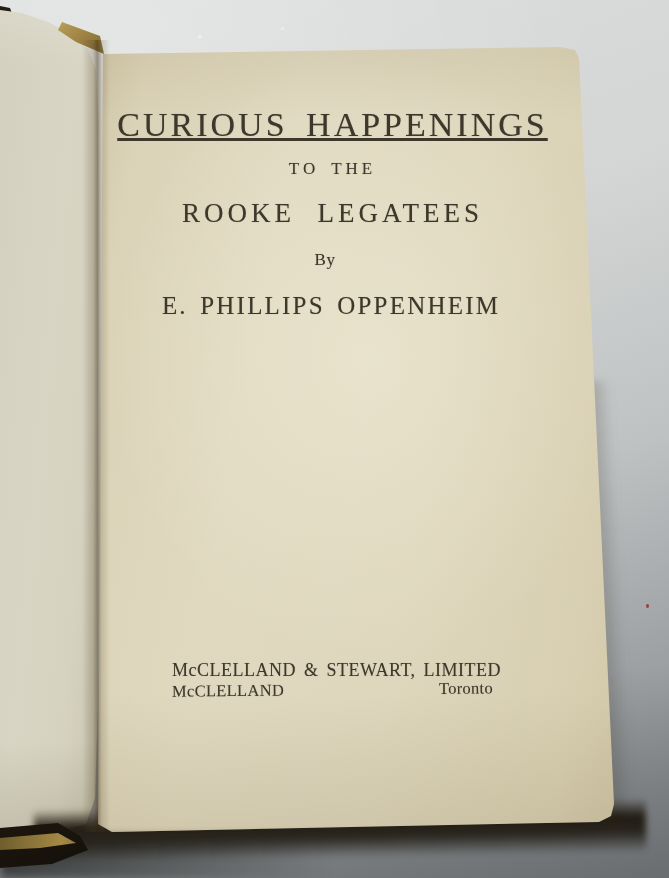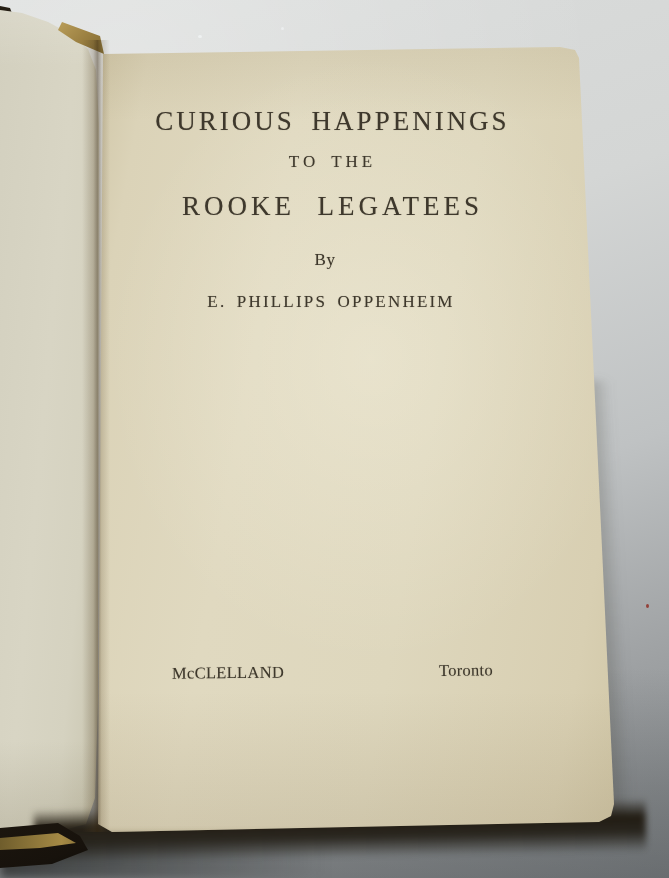--- a/index.html
+++ b/index.html
@@ -75,25 +75,25 @@
   }
   .gutter{
     left:82px;top:40px;width:28px;height:792px;
     background:linear-gradient(to right, rgba(70,55,30,0) 0%, rgba(84,66,36,.26) 40%, rgba(60,44,20,.48) 55%, rgba(90,72,40,.20) 70%, rgba(0,0,0,0) 100%);
   }
 
   .text-layer{left:0;top:0;width:669px;height:878px;color:var(--ink,#3e382c);}
   .text-layer div{position:absolute;line-height:1;white-space:nowrap;}
   .title-block{left:105px;top:108px;width:455px;text-align:center;}
   .title-block div{position:static;}
-  .title-line-1{font-size:27px;letter-spacing:3px;word-spacing:7px;}
+  .title-line-1{font-size:34px;letter-spacing:3px;word-spacing:7px;text-decoration:underline;}
   .title-line-2{font-size:17px;letter-spacing:4px;word-spacing:4px;margin-top:18px;}
   .title-line-3{font-size:27px;letter-spacing:4px;word-spacing:12px;margin-top:23px;}
   .byline{left:105px;top:251px;width:440px;text-align:center;font-size:17px;letter-spacing:.5px;}
-  .author{left:105px;top:293px;width:452px;text-align:center;font-size:17px;letter-spacing:2.2px;word-spacing:4px;}
+  .author{left:105px;top:293px;width:452px;text-align:center;font-size:25px;letter-spacing:2.2px;word-spacing:4px;}
   .imprint{left:172px;top:661px;width:321px;}
   .imprint-name{position:static !important;text-align:center;font-size:18px;letter-spacing:.5px;word-spacing:3px;}
   .imprint-row{position:static !important;display:flex;justify-content:space-between;margin-top:3px;font-size:16.5px;letter-spacing:.3px;transform:rotate(-.6deg);}
   .text-layer .title-block, .text-layer .byline, .text-layer .author, .text-layer .imprint{
     text-shadow:0 0 1px rgba(62,56,43,.35);
   }
 </style>
 </head>
 <body>
 
@@ -120,20 +120,21 @@
 
   <div class="text-layer">
     <div class="title-block">
       <div class="title-line-1">CURIOUS HAPPENINGS</div>
       <div class="title-line-2">TO THE</div>
       <div class="title-line-3">ROOKE LEGATEES</div>
     </div>
     <div class="byline">By</div>
     <div class="author">E. PHILLIPS OPPENHEIM</div>
     <div class="imprint">
+      <div class="imprint-name">McCLELLAND &amp; STEWART, LIMITED</div>
       <div class="imprint-row">
         <span>McCLELLAND</span>
         <span>Toronto</span>
       </div>
     </div>
   </div>
 
 </div>
 
 </body></html>

